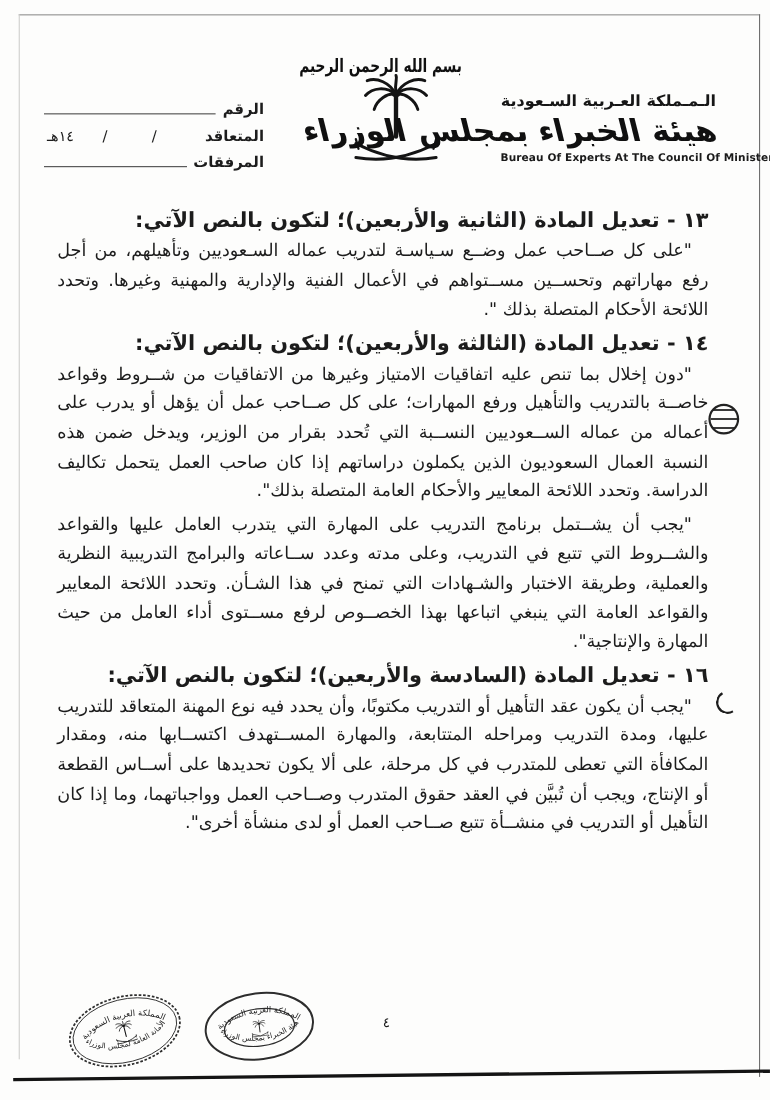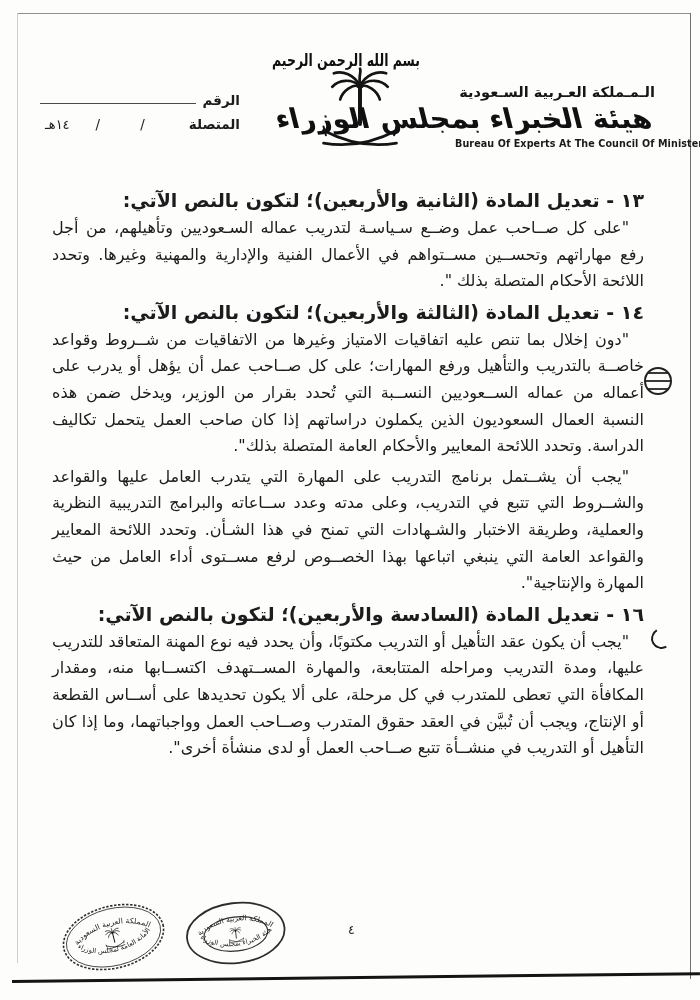--- a/index.html
+++ b/index.html
@@ -20,21 +20,21 @@
   .hdr-meta .lbl{white-space:nowrap;padding-bottom:2px;}
   .hdr-meta .rule{flex:1;border-bottom:1.3px solid #4a4a4a;margin:0 6px 6px 2px;}
   .hdr-meta .daterow{display:flex;align-items:flex-end;height:24px;}
   .hdr-meta .slash{font-weight:normal;padding-bottom:2px;}
   .hdr-meta .s1{margin-right:44px;}
   .hdr-meta .s2{margin-right:40px;}
   .hdr-meta .year{margin-right:26px;padding-bottom:2px;font-weight:normal;font-size:13px;text-align:center;}
   .emblem-block{position:absolute;left:300px;top:52px;width:120px;text-align:center;}
   .bismillah{font-size:12.5px;font-weight:bold;color:#101010;transform:scaleY(1.35);
     letter-spacing:-0.5px;white-space:nowrap;}
-  .org-block{position:absolute;left:455px;top:84px;width:196px;direction:rtl;}
+  .org-block{position:absolute;left:455px;top:84px;width:196px;text-align:center;direction:rtl;}
   .kingdom-title{font-size:14px;font-weight:bold;letter-spacing:0.5px;white-space:nowrap;
     transform:scaleX(1.04);color:#161616;}
   .bureau-callig{font-size:28px;font-weight:bold;white-space:nowrap;margin-top:2px;
     transform:skewX(14deg) scaleY(0.98);color:#101010;}
   .bureau-en{direction:ltr;font-size:9.6px;font-weight:bold;letter-spacing:0.1px;
     white-space:nowrap;margin-top:3px;color:#1a1a1a;}
   
   .main{position:absolute;left:52px;top:187px;width:592px;direction:rtl;}
   .section{margin-bottom:4px;}
   .sec-h{font-size:19px;font-weight:bold;line-height:27px;margin:0 0 1px 0;}
@@ -59,24 +59,28 @@
   <div class="frame-top"></div>
   <div class="frame-right"></div>
   <div class="frame-left"></div>
 
   <div class="hdr-meta">
     <div class="row">
       <span class="lbl">الرقم</span>
       <span class="rule"></span>
     </div>
     <div class="daterow">
-      <span class="lbl">المتصلة</span>
+      <span class="lbl">المتعاقد</span>
       <span class="slash s1">/</span>
       <span class="slash s2">/</span>
       <span class="year">١٤هـ</span>
+    </div>
+    <div class="row">
+      <span class="lbl">المرفقات</span>
+      <span class="rule"></span>
     </div>
   </div>
 
   <div class="emblem-block">
     <div class="bismillah">بسم الله الرحمن الرحيم</div>
     <svg width="104" height="92" viewBox="-52 -58 104 116">
       <g id="palm-symbol" stroke="#141414" fill="none" stroke-width="3.4" stroke-linecap="round">
         <path d="M0,-34 C -7,-48 -22,-54 -33,-50"></path>
         <path d="M0,-34 C -11,-44 -27,-42 -35,-33"></path>
         <path d="M0,-34 C -9,-37 -22,-28 -25,-17"></path>

